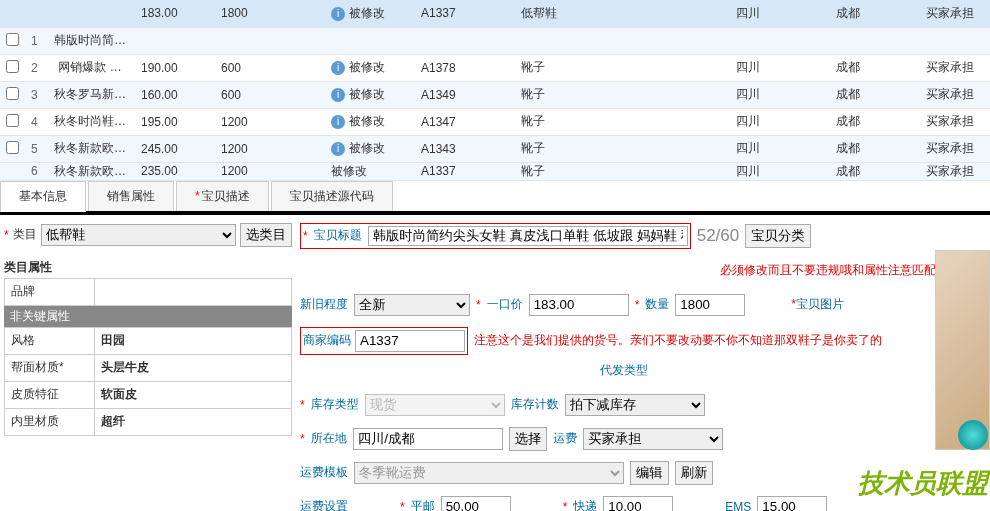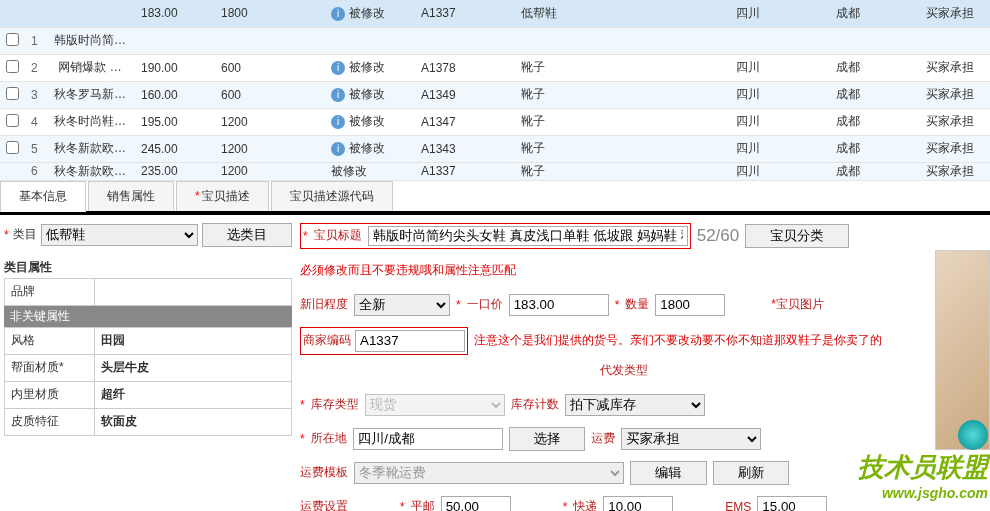--- a/index.html
+++ b/index.html
@@ -17,30 +17,30 @@
 .info-icon { display: inline-block; width: 14px; height: 14px; border-radius: 50%; background: #5b9bd5; color: #fff; text-align: center; line-height: 14px; font-size: 10px; margin-right: 4px; }
 .tabs { display: flex; border-bottom: 4px solid #000000; }
 .tab { padding: 6px 18px; border: 1px solid #ccc; border-bottom: none; background: #f5f5f5; margin-right: 2px; cursor: pointer; }
 .tab.active { background: #fff; border-bottom: 1px solid #fff; margin-bottom: -1px; }
 .tab .req { color: red; margin-right: 2px; }
 .detail-area { display: flex; padding: 8px 4px 0 4px; gap: 8px; }
 .left-panel { width: 288px; flex-shrink: 0; }
 .cat-row { display: flex; align-items: center; gap: 4px; margin-bottom: 10px; }
 .cat-row .req { color: red; }
 .cat-row select { flex: 1; height: 22px; border: 1px solid #aaa; }
-.btn { background: #f0f0f0; border: 1px solid #aaa; padding: 2px 24px; cursor: pointer; }
+.btn { background: #f0f0f0; border: 1px solid #aaa; padding: 2px 5px; cursor: pointer; }
 .attr-group-title { background: #888; color: #fff; padding: 2px 6px; font-size: 12px; }
 .attr-header { font-weight: bold; padding: 2px 0; }
 .attr-table { width: 100%; border-collapse: collapse; }
 .attr-table td { border: 1px solid #ccc; padding: 2px 6px; height: 20px; font-size: 12px; background: #fff; }
 .attr-table td.key { width: 90px; background: #fff; }
 .attr-table td.val { font-weight: bold; }
 .right-panel { flex: 1; position: relative; }
 .form-row { display: flex; align-items: center; gap: 6px; margin-bottom: 10px; min-height: 24px; }
-.form-row .lbl { color: #b91c1c; white-space: nowrap; }
+.form-row .lbl { color: #0369a1; white-space: nowrap; }
 .form-row .req { color: red; }
 .text-input { border: 1px solid #aaa; height: 22px; padding: 0 4px; }
 .title-box { border: 1px solid #d00; padding: 2px; display: flex; align-items: center; gap: 6px; }
 .title-input { width: 320px; border: 1px solid #aaa; height: 20px; padding: 0 4px; }
 .counter { color: #888; font-size: 17px; }
 .red-note { color: #d00; font-size: 12px; }
 select.combo { height: 22px; border: 1px solid #aaa; }
 .code-box { border: 1px solid #d00; padding: 2px; display: inline-flex; align-items: center; gap: 4px; }
 .watermark { position: absolute; right: 2px; bottom: 10px; font-size: 26px; font-weight: bold; color: #7cb305; font-style: italic; text-shadow: 1px 1px 0 #fff; }
 .watermark .url { font-size: 14px; color: #7cb305; display: block; text-align: right; }
@@ -194,49 +194,49 @@
       <tbody>
       <tr>
             <td class="key">风格</td>
             <td class="val">田园</td>
           </tr>
       <tr>
             <td class="key">帮面材质*</td>
             <td class="val">头层牛皮</td>
           </tr>
       <tr>
+            <td class="key">皮质特征</td>
+            <td class="val">软面皮</td>
+          </tr>
+      <tr>
             <td class="key">内里材质</td>
             <td class="val">超纤</td>
-          </tr>
-      <tr>
-            <td class="key">皮质特征</td>
-            <td class="val">软面皮</td>
           </tr>
 
     </tbody>
       </table>
   </div>
 
   <div class="right-panel">
     <div class="form-row">
       <div class="title-box">
         <span class="req">*</span>
           <span class="lbl">宝贝标题</span>
         <input class="title-input" value="韩版时尚简约尖头女鞋 真皮浅口单鞋 低坡跟 妈妈鞋 秋鞋" style="">
       </div>
       <span class="counter">52/60</span>
       <button class="btn">宝贝分类</button>
     </div>
     <div class="form-row">
-        <span class="red-note" style="">必须修改而且不要违规哦和属性注意匹配</span>
+        <span class="red-note" style="margin-left:420px">必须修改而且不要违规哦和属性注意匹配</span>
       </div>
 
     <div class="form-row">
       <span class="lbl">新旧程度</span>
-      <select class="combo" style="width:96px"><option>全新</option></select>
+      <select class="combo" style="width:116px"><option>全新</option></select>
       <span class="req">*</span>
         <span class="lbl">一口价</span>
       <input class="text-input" style="width: 100px;" value="183.00">
       <span class="req">*</span>
         <span class="lbl">数量</span>
       <input class="text-input" style="width: 70px;" value="1800">
       <span style="margin-left:40px"><span class="req">*</span><span class="lbl">宝贝图片</span></span>
     </div>
 
     <div class="form-row">
@@ -289,14 +289,13 @@
       <input class="text-input" style="width: 70px;" value="15.00">
     </div>
 
   </div>
 </div>
 
 <div class="side-img"></div>
 <div class="side-btn"></div>
 <div class="watermark">
   <span>技术员联盟</span>
-  <span class="url">www.jsgho.com</span>
 </div>
 
 </body></html>

